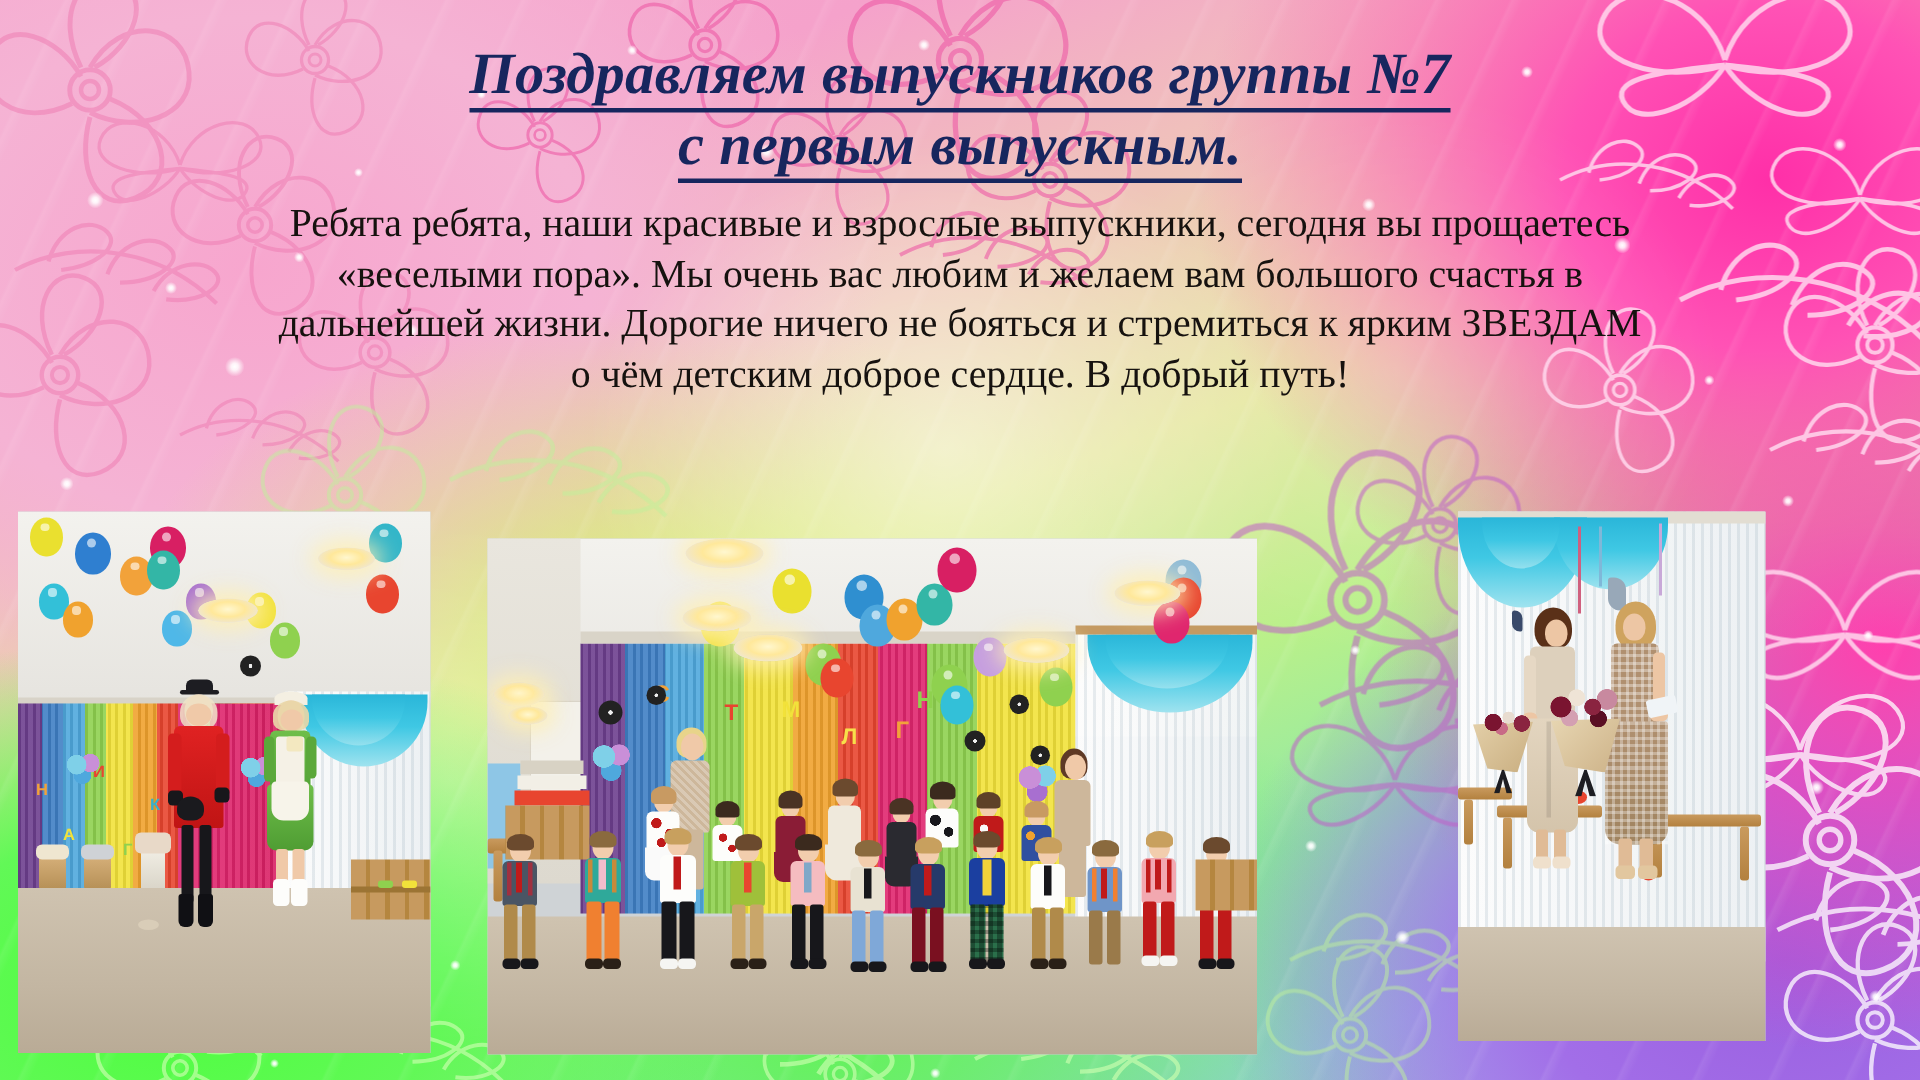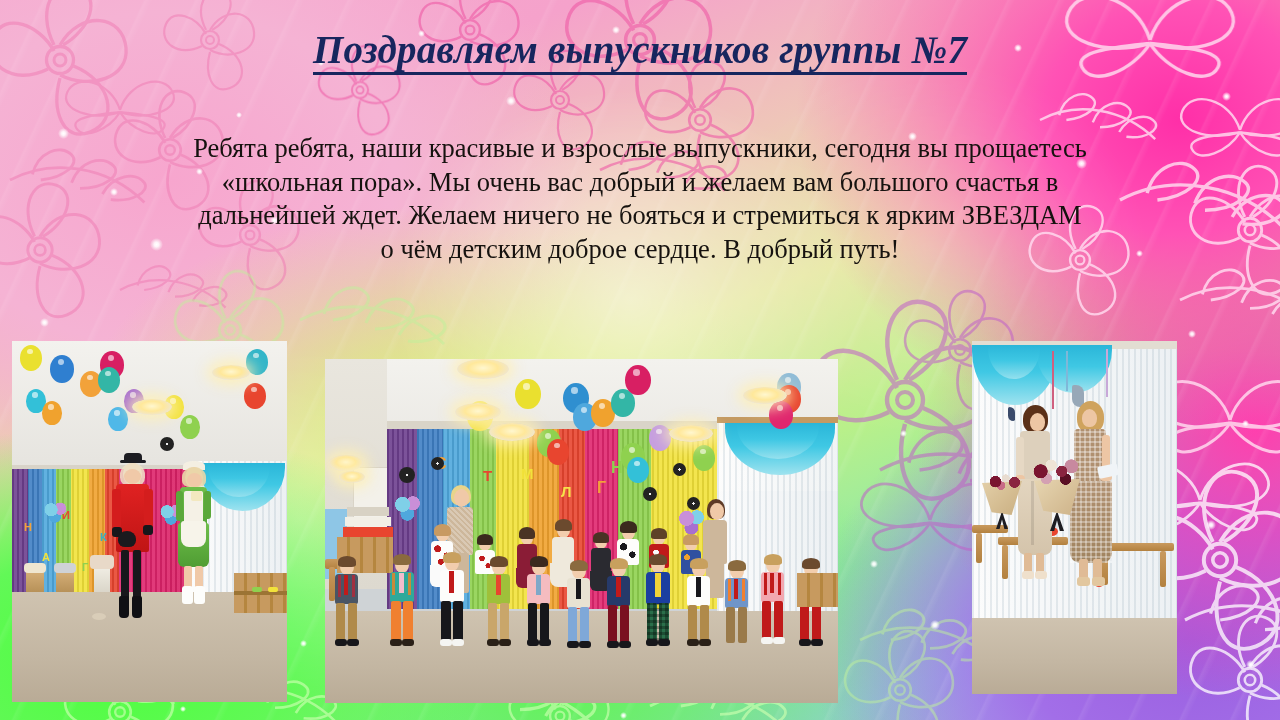--- a/index.html
+++ b/index.html
@@ -239,26 +239,27 @@
     <div class="sp" style="left:900px;top:430px;width:7px;height:7px;"></div>
     <div class="sp" style="left:870px;top:560px;width:8px;height:8px;"></div>
     <div class="sp" style="left:930px;top:620px;width:10px;height:10px;"></div>
     <div class="sp" style="left:300px;top:640px;width:7px;height:7px;"></div>
     <div class="sp" style="left:180px;top:706px;width:6px;height:6px;"></div>
     <div class="sp" style="left:620px;top:712px;width:7px;height:7px;"></div>
   </div>
 
   <div class="title-block">
     <div class="title-line"><span class="u">Поздравляем выпускников группы №7</span></div>
+    <div class="title-line"><span class="u">с первым выпускным.</span></div>
   </div>
 
   <div class="body-block">
     <span class="body-line">Ребята ребята, наши красивые и взрослые выпускники, сегодня вы прощаетесь</span>
-    <span class="body-line">«школьная пора». Мы очень вас добрый и желаем вам большого счастья в</span>
-    <span class="body-line">дальнейшей ждет. Желаем ничего не бояться и стремиться к ярким ЗВЕЗДАМ</span>
+    <span class="body-line">«веселыми пора». Мы очень вас любим и желаем вам большого счастья в</span>
+    <span class="body-line">дальнейшей жизни. Дорогие ничего не бояться и стремиться к ярким ЗВЕЗДАМ</span>
     <span class="body-line">о чём детским доброе сердце. В добрый путь!</span>
   </div>
 
   <div class="photo" id="photo-left">
     <div class="ph-inner">
       <div class="ceiling" style="height:128px;"></div>
       <div style="position:absolute;left:0;right:0;top:124px;height:6px;background:#d8d3c8;"></div>
 
       <div class="rainbow" style="left:0;top:128px;width:178px;height:200px;">
           <div class="stripes"></div>

